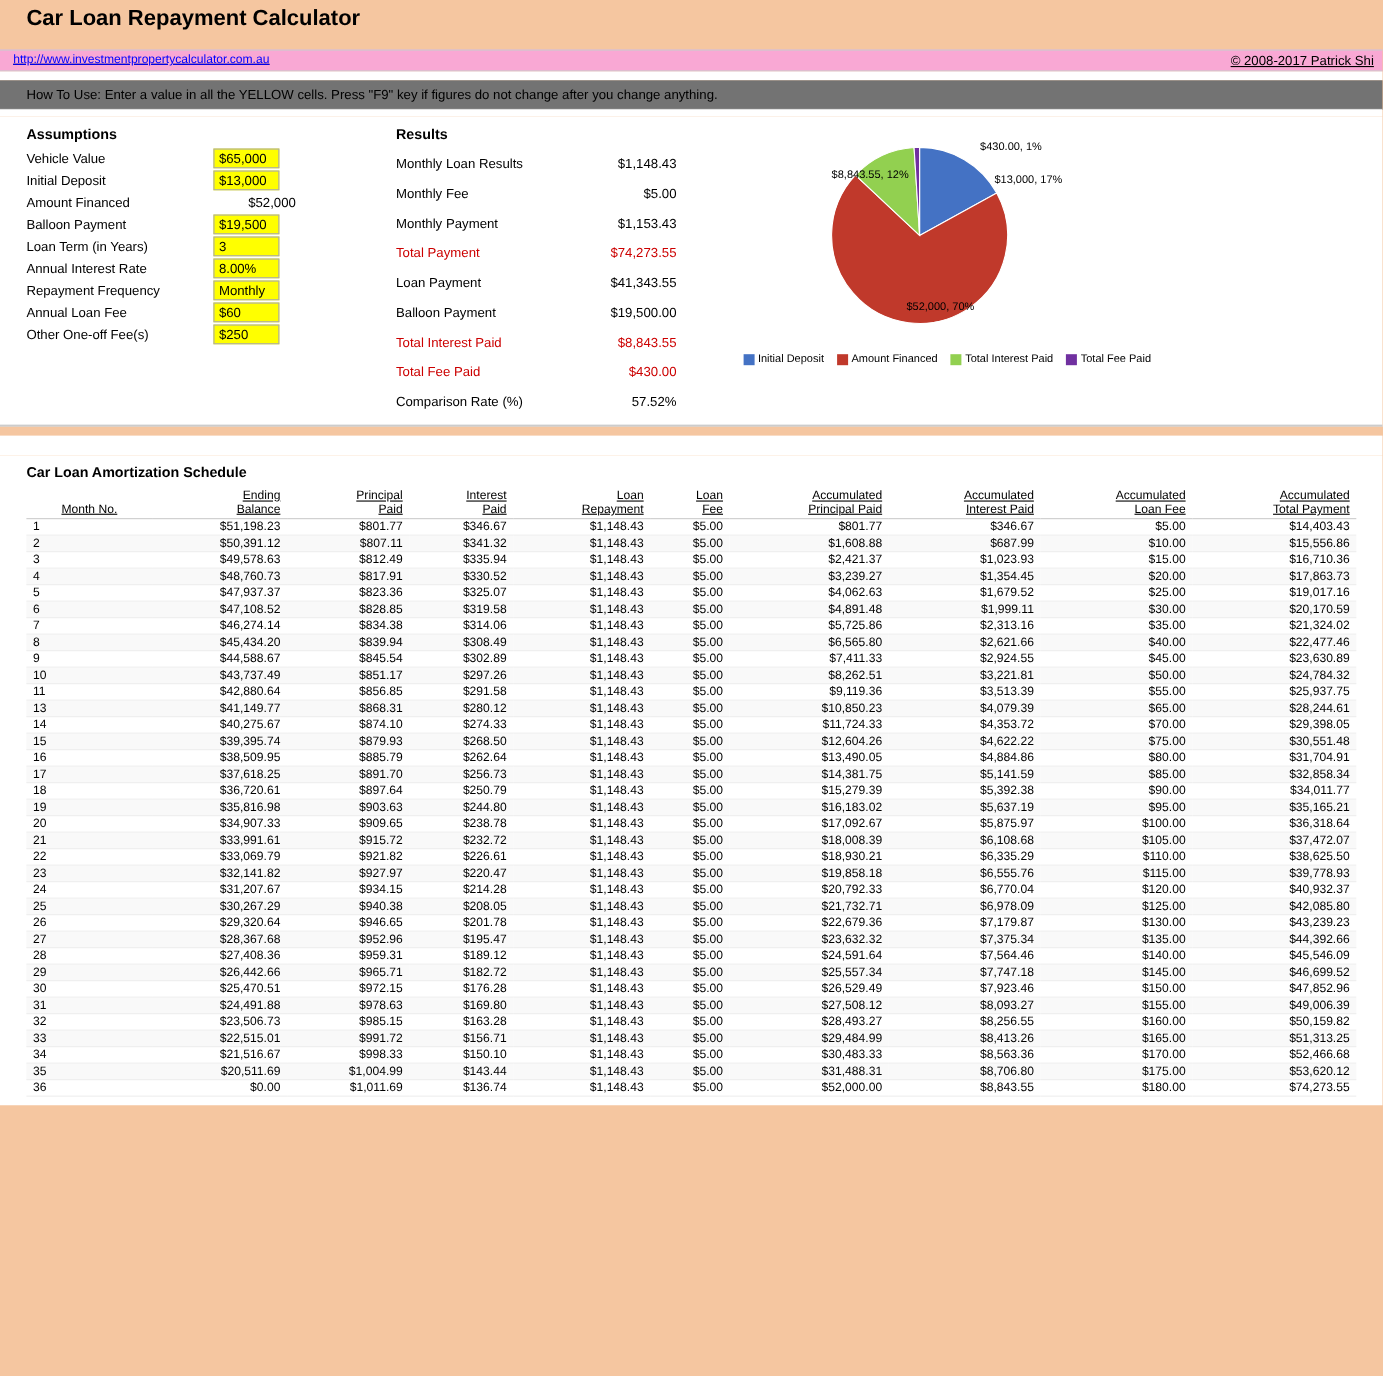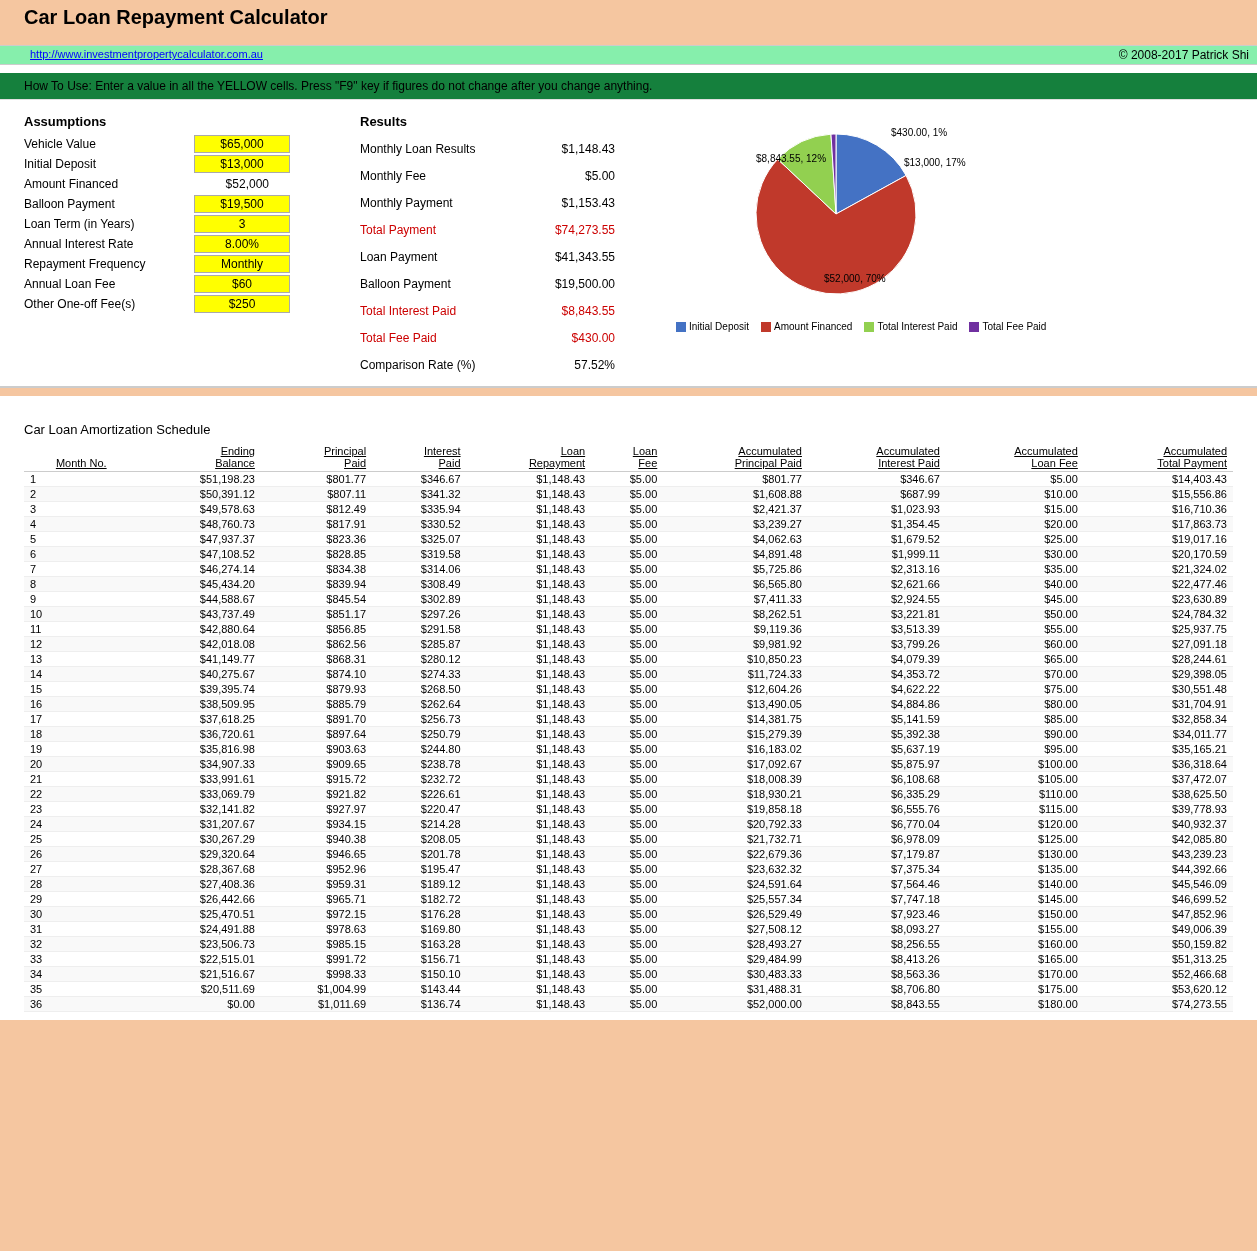--- a/index.html
+++ b/index.html
@@ -3,52 +3,52 @@
   <meta charset="utf-8">
   <style>
     * { margin: 0; padding: 0; box-sizing: border-box; }
     body { font-family: Arial, sans-serif; font-size: 12px; background: #f5c6a0; }
 
     .spreadsheet { background: #f5c6a0; padding: 0; }
 
     .title-row { background: #f5c6a0; padding: 6px 8px 16px 24px; }
     .title-row h1 { font-size: 20px; font-weight: bold; color: #000; }
 
-    .url-row { background: #86efac; padding: 2px 8px 2px 30px; border-top: 1px solid #ccc; border-bottom: 1px solid #ccc; display: flex; justify-content: space-between; }
+    .url-row { background: #f9a8d4; padding: 2px 8px 2px 12px; border-top: 1px solid #ccc; border-bottom: 1px solid #ccc; display: flex; justify-content: space-between; text-decoration: underline; }
     .url-row a { color: #00f; text-decoration: underline; font-size: 11px; }
 
-    .how-to-row { background: #15803d; padding: 6px 24px; border-bottom: 1px solid #e0e0e0; }
+    .how-to-row { background: #737373; padding: 6px 24px; border-bottom: 1px solid #e0e0e0; }
 
     .main-section { background: #fff; padding: 8px 24px 12px 24px; border-bottom: 2px solid #ccc; }
 
     .two-col { display: flex; gap: 36px; }
 
     .assumptions-block { flex: 0 0 300px; }
     .results-block { flex: 0 0 280px; }
     .chart-block { flex: 1; }
 
     .section-title { font-weight: bold; font-size: 13px; margin-bottom: 6px; }
 
     .assump-row { display: flex; align-items: center; margin-bottom: 2px; }
     .assump-label { flex: 0 0 170px; font-size: 12px; }
-    .assump-value { width: 96px; background: #ffff00; border: 1px solid #aaa; text-align: center; padding: 1px 4px; font-size: 12px; }
+    .assump-value { width: 60px; background: #ffff00; border: 1px solid #aaa; text-align: left; padding: 1px 4px; font-size: 12px; }
     .assump-value-plain { width: 80px; text-align: right; padding: 1px 4px; font-size: 12px; border: 1px solid transparent; }
 
     .results-row { display: flex; align-items: center; margin-bottom: 2px; margin-top: 13px; }
     .results-label { flex: 0 0 175px; font-size: 12px; }
     .results-label.red { color: #c00; }
     .results-value { text-align: right; font-size: 12px; min-width: 80px; }
     .results-value.red { color: #c00; }
     .chart-legend { display: flex; flex-wrap: wrap; gap: 4px 12px; margin-top: 4px; font-size: 10px; }
     .legend-item { display: flex; align-items: center; gap: 3px; }
     .legend-dot { width: 10px; height: 10px; display: inline-block; }
 
     
     .amort-section { background: #fff; padding: 8px 24px; }
-    .amort-title { font-weight: normal; font-size: 13px; margin-bottom: 6px; }
+    .amort-title { font-weight: bold; font-size: 13px; margin-bottom: 6px; }
 
     .amort-table { width: 100%; border-collapse: collapse; font-size: 11px; }
     .amort-table th { text-align: right; font-weight: normal; text-decoration: underline; padding: 2px 6px; vertical-align: bottom; border-bottom: 1px solid #ccc; }
     .amort-table th:first-child { text-align: center; }
     .amort-table td { text-align: right; padding: 1px 6px; border-bottom: 1px solid #eee; }
     .amort-table td:first-child { text-align: left; }
     .amort-table tr:nth-child(even) { background: #f9f9f9; }
 
     .section-divider { height: 8px; background: #f5c6a0; }
   </style>
@@ -343,32 +343,20 @@
             <td>$856.85</td>
             <td>$291.58</td>
             <td>$1,148.43</td>
             <td>$5.00</td>
             <td>$9,119.36</td>
             <td>$3,513.39</td>
             <td>$55.00</td>
             <td>$25,937.75</td>
           </tr>
           <tr>
-            <td>12</td>
-            <td>$42,018.08</td>
-            <td>$862.56</td>
-            <td>$285.87</td>
-            <td>$1,148.43</td>
-            <td>$5.00</td>
-            <td>$9,981.92</td>
-            <td>$3,799.26</td>
-            <td>$60.00</td>
-            <td>$27,091.18</td>
-          </tr>
-          <tr>
             <td>13</td>
             <td>$41,149.77</td>
             <td>$868.31</td>
             <td>$280.12</td>
             <td>$1,148.43</td>
             <td>$5.00</td>
             <td>$10,850.23</td>
             <td>$4,079.39</td>
             <td>$65.00</td>
             <td>$28,244.61</td>

